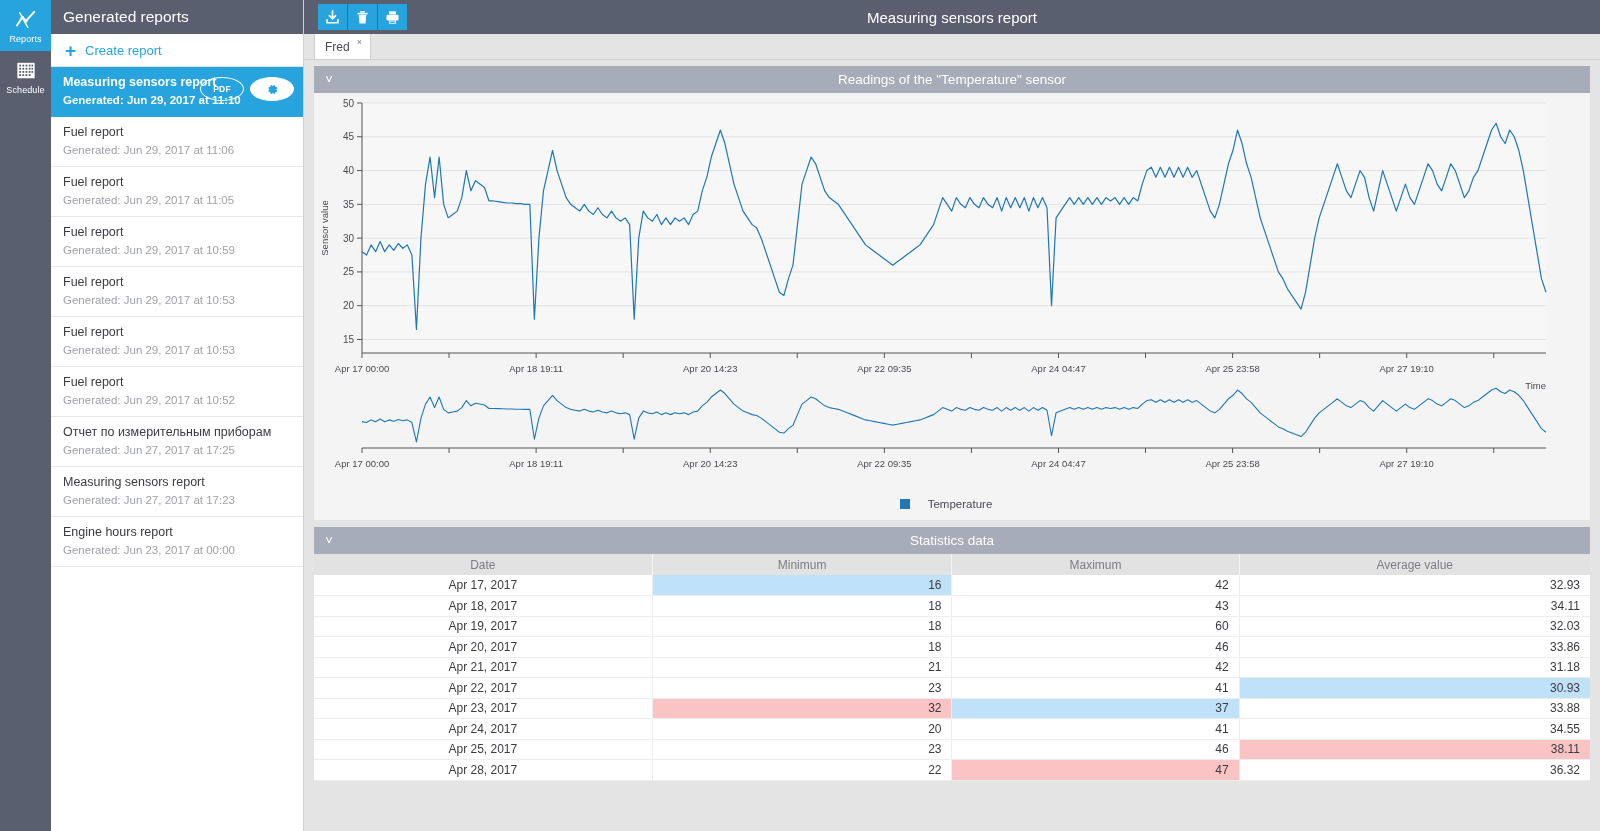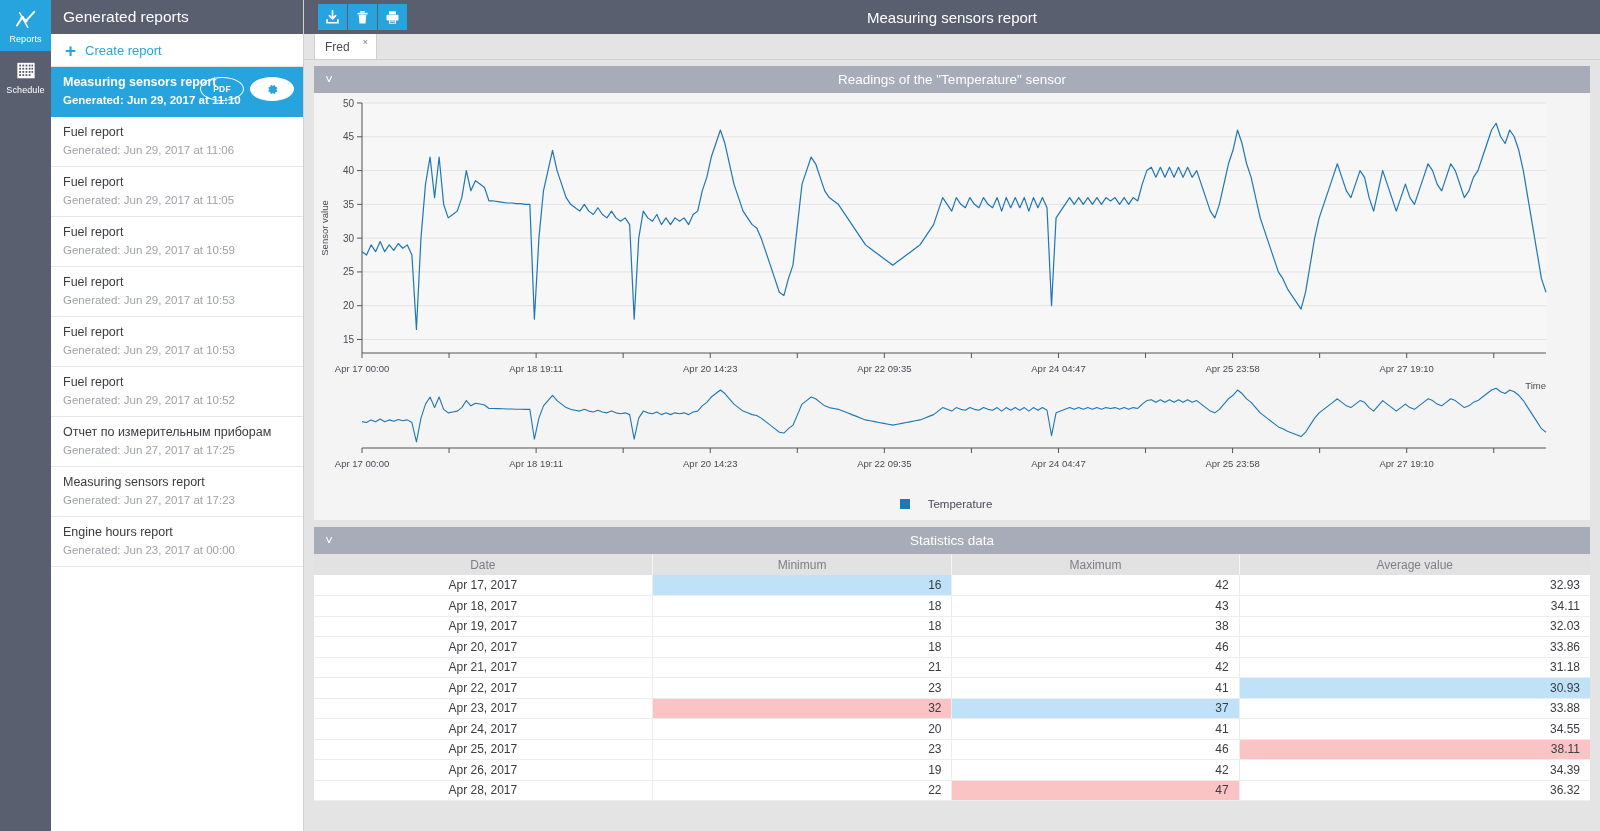--- a/index.html
+++ b/index.html
@@ -69,21 +69,21 @@
   .topbar-title {
     position: absolute; left: 0; right: 0; text-align: center;
     color: #ffffff; font-size: 15px; pointer-events: none;
   }
 
   .tabbar { height: 26px; background: #e4e4e4; flex: 0 0 26px;
             display: flex; align-items: flex-end; padding-left: 10px;
             border-bottom: 1px solid #cfcfcf; }
   .tab {
     background: #ffffff; height: 26px; min-width: 52px; padding: 0 8px 0 10px;
-    display: flex; align-items: center; gap: 13px; font-size: 12px; color: #4a4a52;
+    display: flex; align-items: center; gap: 7px; font-size: 12px; color: #4a4a52;
     cursor: pointer; border: 1px solid #cfcfcf; border-bottom: none;
   }
   .tab-close { font-size: 9px; color: #7a7a84; align-self: flex-start;
                margin-top: 3px; cursor: pointer; }
 
   .content { flex: 1; overflow: hidden; background: #e4e4e4; padding: 6px 10px 0 10px; }
 
   
   .panel { background: #f4f4f4; margin-bottom: 7px; }
   .panel-head {
@@ -379,21 +379,21 @@
               </tr>
               <tr>
                 <td class="date">Apr 18, 2017</td>
                 <td class="num">18</td>
                 <td class="num">43</td>
                 <td class="num">34.11</td>
               </tr>
               <tr>
                 <td class="date">Apr 19, 2017</td>
                 <td class="num">18</td>
-                <td class="num">38</td>
+                <td class="num">60</td>
                 <td class="num">32.03</td>
               </tr>
               <tr>
                 <td class="date">Apr 20, 2017</td>
                 <td class="num">18</td>
                 <td class="num">46</td>
                 <td class="num">33.86</td>
               </tr>
               <tr>
                 <td class="date">Apr 21, 2017</td>
@@ -419,26 +419,20 @@
                 <td class="num">41</td>
                 <td class="num">34.55</td>
               </tr>
               <tr>
                 <td class="date">Apr 25, 2017</td>
                 <td class="num">23</td>
                 <td class="num">46</td>
                 <td class="num hl-max">38.11</td>
               </tr>
               <tr>
-                <td class="date">Apr 26, 2017</td>
-                <td class="num">19</td>
-                <td class="num">42</td>
-                <td class="num">34.39</td>
-              </tr>
-              <tr>
                 <td class="date">Apr 28, 2017</td>
                 <td class="num">22</td>
                 <td class="num hl-max">47</td>
                 <td class="num">36.32</td>
               </tr>
             </tbody>
         </table>
       </div>
 
     </div>

